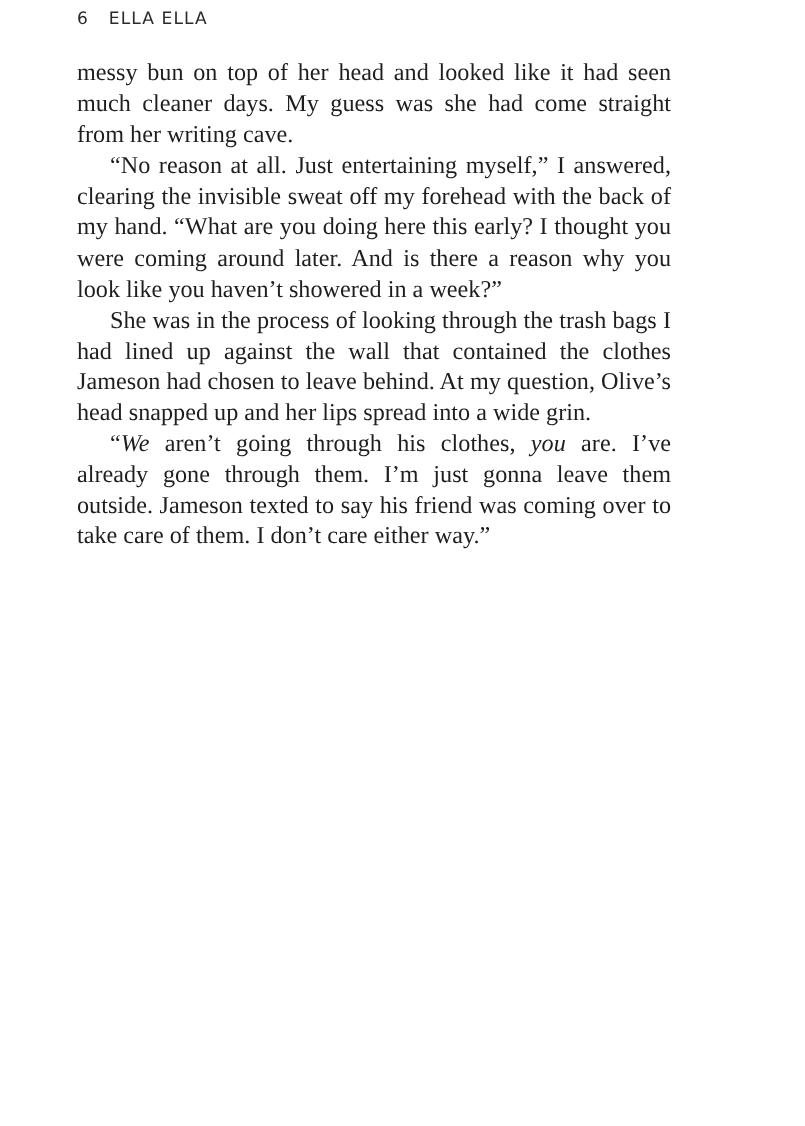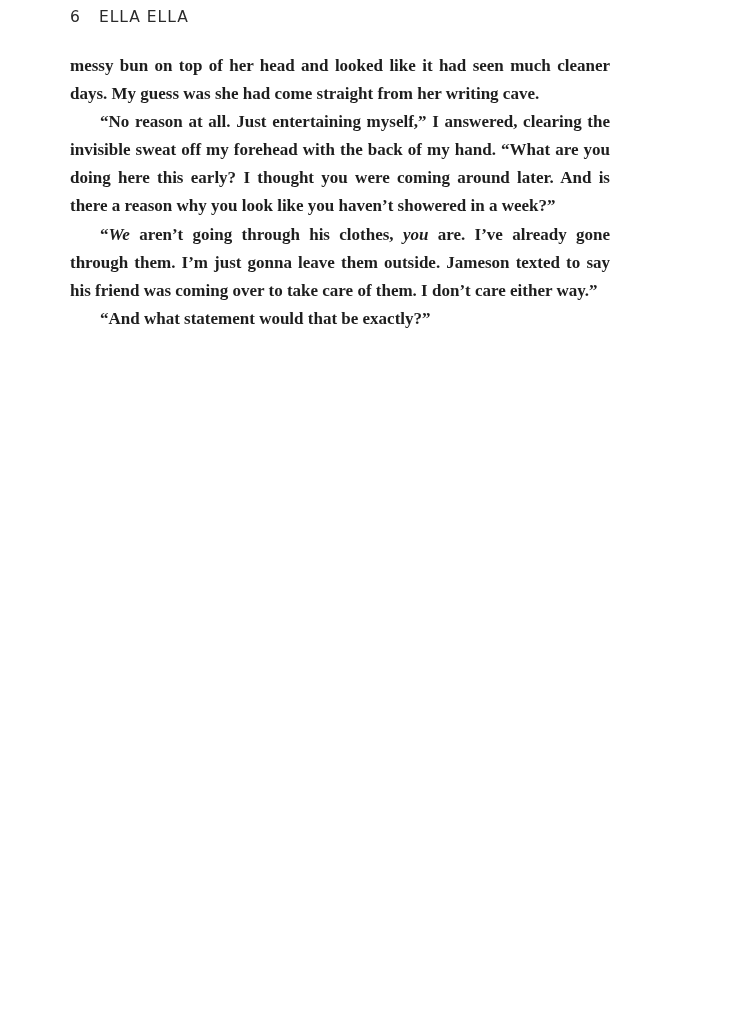--- a/index.html
+++ b/index.html
@@ -4,32 +4,32 @@
 <style>
   html, body { margin: 0; padding: 0; background: #ffffff; }
   body { width: 732px; height: 1024px; overflow: hidden; position: relative; }
   .header {
     position: absolute; left: 70px; top: 8px;
     font-family: "DejaVu Sans", sans-serif; font-size: 15.5px; letter-spacing: 1px;
     color: #2a2a2a; display: flex; gap: 18px;
   }
   .body-text {
     position: absolute; left: 70px; top: 52px; width: 540px;
-    font-family: "Liberation Serif", serif; font-size: 17px; line-height: 28.1px;
-    color: #1e1e1e; text-align: justify; font-weight: bold;
+    font-family: "Liberation Serif", serif; font-size: 22px; line-height: 28.1px;
+    color: #1e1e1e; text-align: justify;
   }
   .body-text p { margin: 0; text-indent: 30px; }
   .body-text p.first { text-indent: 0; }
 </style>
 </head>
 <body>
 
 <div class="header">
   <span>6</span>
   <span>ELLA ELLA</span>
 </div>
 
 <div class="body-text">
   <p class="first">messy bun on top of her head and looked like it had seen much cleaner days. My guess was she had come straight from her writing cave.</p>
   <p>“No reason at all. Just entertaining myself,” I answered, clearing the invisible sweat off my forehead with the back of my hand. “What are you doing here this early? I thought you were coming around later. And is there a reason why you look like you haven’t showered in a week?”</p>
+  <p>She was in the process of looking through the trash bags I had lined up against the wall that contained the clothes Jameson had chosen to leave behind. At my question, Olive’s head snapped up and her lips spread into a wide grin.</p>
   <p><span>“</span><i>We</i><span> aren’t going through his clothes, </span><i>you</i><span> are. I’ve already gone through them. I’m just gonna leave them outside. Jameson texted to say his friend was coming over to take care of them. I don’t care either way.”</span></p>
-  <p>“And what statement would that be exactly?”</p>
 </div>
 
 </body></html>

